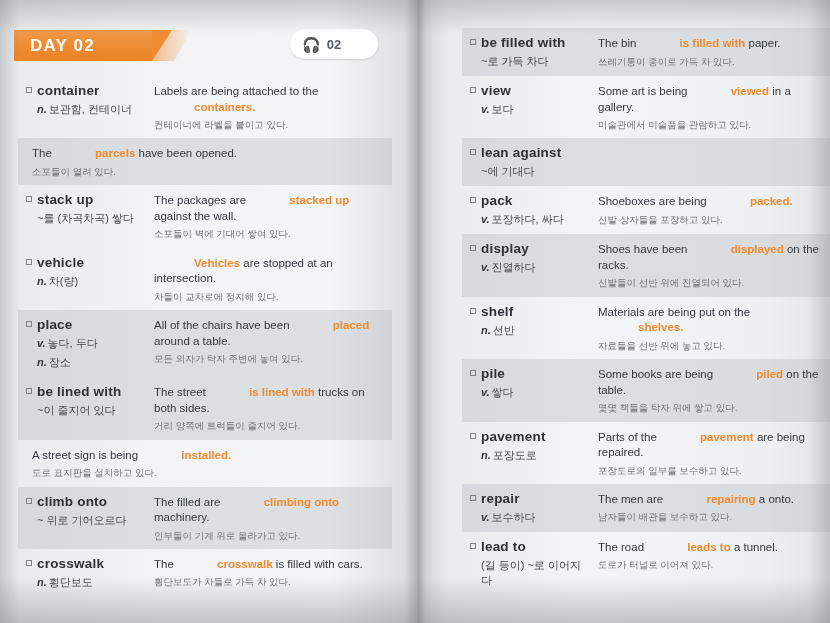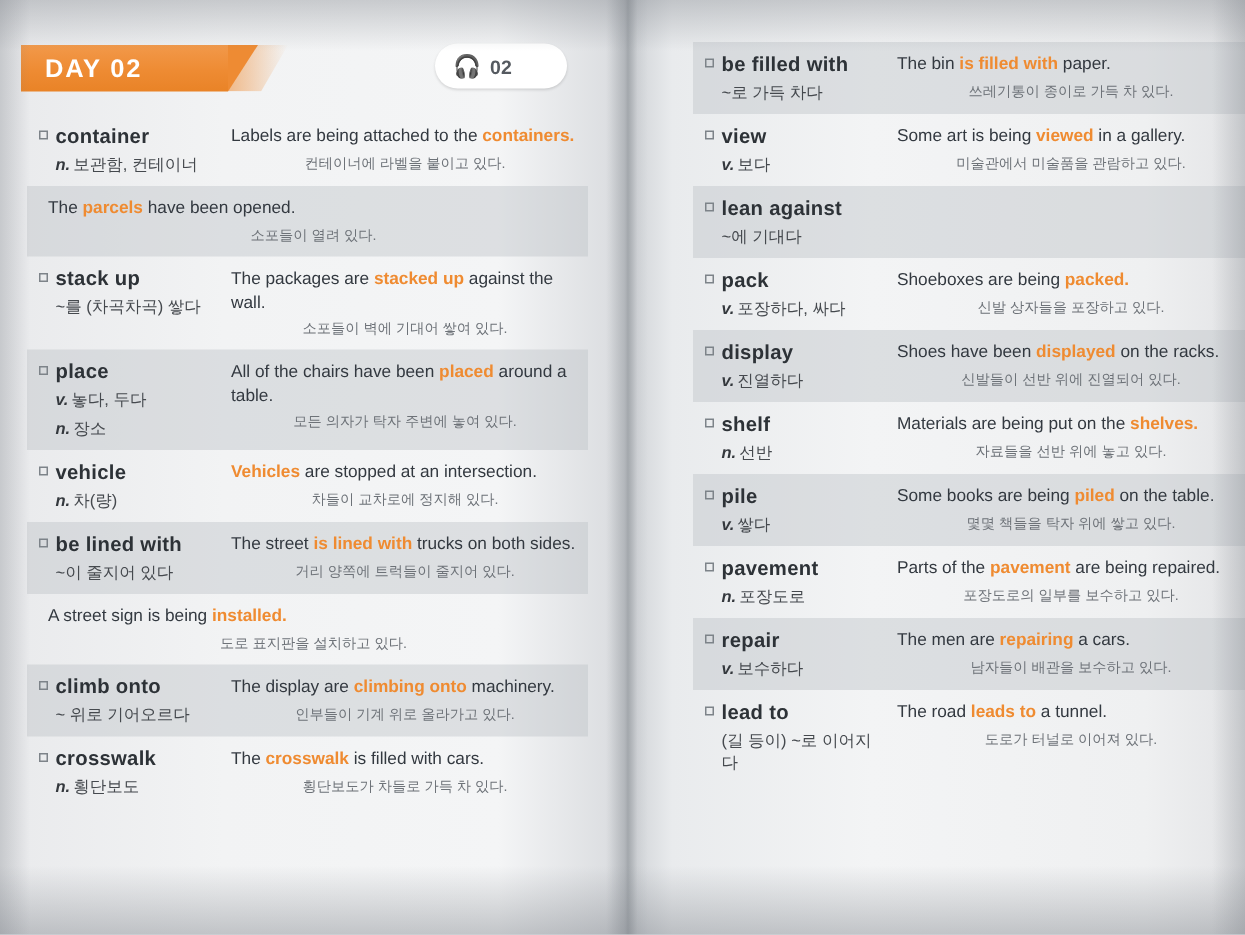--- a/index.html
+++ b/index.html
@@ -138,27 +138,26 @@
   .sent-col {
     flex: 1 1 auto;
     padding-left: 6px;
     padding-top: 1px;
   }
   .sent-en {
     font-size: 11.5px;
     color: #333940;
     line-height: 1.35;
   }
-  .sent-en .hl { color: #ef8b31; font-weight: bold; }
+  .sent-en .hl { color: #ef8b31; font-weight: bold; margin-left: 40px; }
   .sent-ko {
     font-size: 9.5px;
     color: #6d7278;
     margin-top: 4px;
     line-height: 1.3;
-    text-align: center;
   }
 </style>
 </head>
 <body>
 
 <div id="page">
 
   <div class="day-banner">
     <span>DAY 02</span>
   </div>
@@ -195,47 +194,47 @@
             <span class="sqbox"></span>
             <span class="headword">stack up</span>
           </div>
           <div class="gloss"><span>~를 (차곡차곡) 쌓다</span></div>
         </div>
         <div class="sent-col">
           <div class="sent-en"><span>The packages are </span><span class="hl">stacked up</span><span> against the wall.</span></div>
           <div class="sent-ko">소포들이 벽에 기대어 쌓여 있다.</div>
         </div>
       </div>
+      <div class="entry plain">
+        <div class="word-col">
+          <div class="word-line">
+            <span class="sqbox"></span>
+            <span class="headword">vehicle</span>
+          </div>
+          <div class="gloss"><span class="pos">n.</span><span>차(량)</span></div>
+        </div>
+        <div class="sent-col">
+          <div class="sent-en"><span></span><span class="hl">Vehicles</span><span> are stopped at an intersection.</span></div>
+          <div class="sent-ko">차들이 교차로에 정지해 있다.</div>
+        </div>
+      </div>
       <div class="entry shade">
         <div class="word-col">
           <div class="word-line">
             <span class="sqbox"></span>
             <span class="headword">place</span>
           </div>
           <div class="gloss"><span class="pos">v.</span><span>놓다, 두다</span></div>
           <div class="gloss"><span class="pos">n.</span><span>장소</span></div>
         </div>
         <div class="sent-col">
           <div class="sent-en"><span>All of the chairs have been </span><span class="hl">placed</span><span> around a table.</span></div>
           <div class="sent-ko">모든 의자가 탁자 주변에 놓여 있다.</div>
         </div>
       </div>
-      <div class="entry plain">
-        <div class="word-col">
-          <div class="word-line">
-            <span class="sqbox"></span>
-            <span class="headword">vehicle</span>
-          </div>
-          <div class="gloss"><span class="pos">n.</span><span>차(량)</span></div>
-        </div>
-        <div class="sent-col">
-          <div class="sent-en"><span></span><span class="hl">Vehicles</span><span> are stopped at an intersection.</span></div>
-          <div class="sent-ko">차들이 교차로에 정지해 있다.</div>
-        </div>
-      </div>
       <div class="entry shade">
         <div class="word-col">
           <div class="word-line">
             <span class="sqbox"></span>
             <span class="headword">be lined with</span>
           </div>
           <div class="gloss"><span>~이 줄지어 있다</span></div>
         </div>
         <div class="sent-col">
           <div class="sent-en"><span>The street </span><span class="hl">is lined with</span><span> trucks on both sides.</span></div>
@@ -250,21 +249,21 @@
       </div>
       <div class="entry shade">
         <div class="word-col">
           <div class="word-line">
             <span class="sqbox"></span>
             <span class="headword">climb onto</span>
           </div>
           <div class="gloss"><span>~ 위로 기어오르다</span></div>
         </div>
         <div class="sent-col">
-          <div class="sent-en"><span>The display are </span><span class="hl">climbing onto</span><span> machinery.</span></div>
+          <div class="sent-en"><span>The filled are </span><span class="hl">climbing onto</span><span> machinery.</span></div>
           <div class="sent-ko">인부들이 기계 위로 올라가고 있다.</div>
         </div>
       </div>
       <div class="entry plain">
         <div class="word-col">
           <div class="word-line">
             <span class="sqbox"></span>
             <span class="headword">crosswalk</span>
           </div>
           <div class="gloss"><span class="pos">n.</span><span>횡단보도</span></div>
@@ -378,21 +377,21 @@
       </div>
       <div class="entry shade">
         <div class="word-col">
           <div class="word-line">
             <span class="sqbox"></span>
             <span class="headword">repair</span>
           </div>
           <div class="gloss"><span class="pos">v.</span><span>보수하다</span></div>
         </div>
         <div class="sent-col">
-          <div class="sent-en"><span>The men are </span><span class="hl">repairing</span><span> a cars.</span></div>
+          <div class="sent-en"><span>The men are </span><span class="hl">repairing</span><span> a onto.</span></div>
           <div class="sent-ko">남자들이 배관을 보수하고 있다.</div>
         </div>
       </div>
       <div class="entry plain">
         <div class="word-col">
           <div class="word-line">
             <span class="sqbox"></span>
             <span class="headword">lead to</span>
           </div>
           <div class="gloss"><span>(길 등이) ~로 이어지다</span></div>

